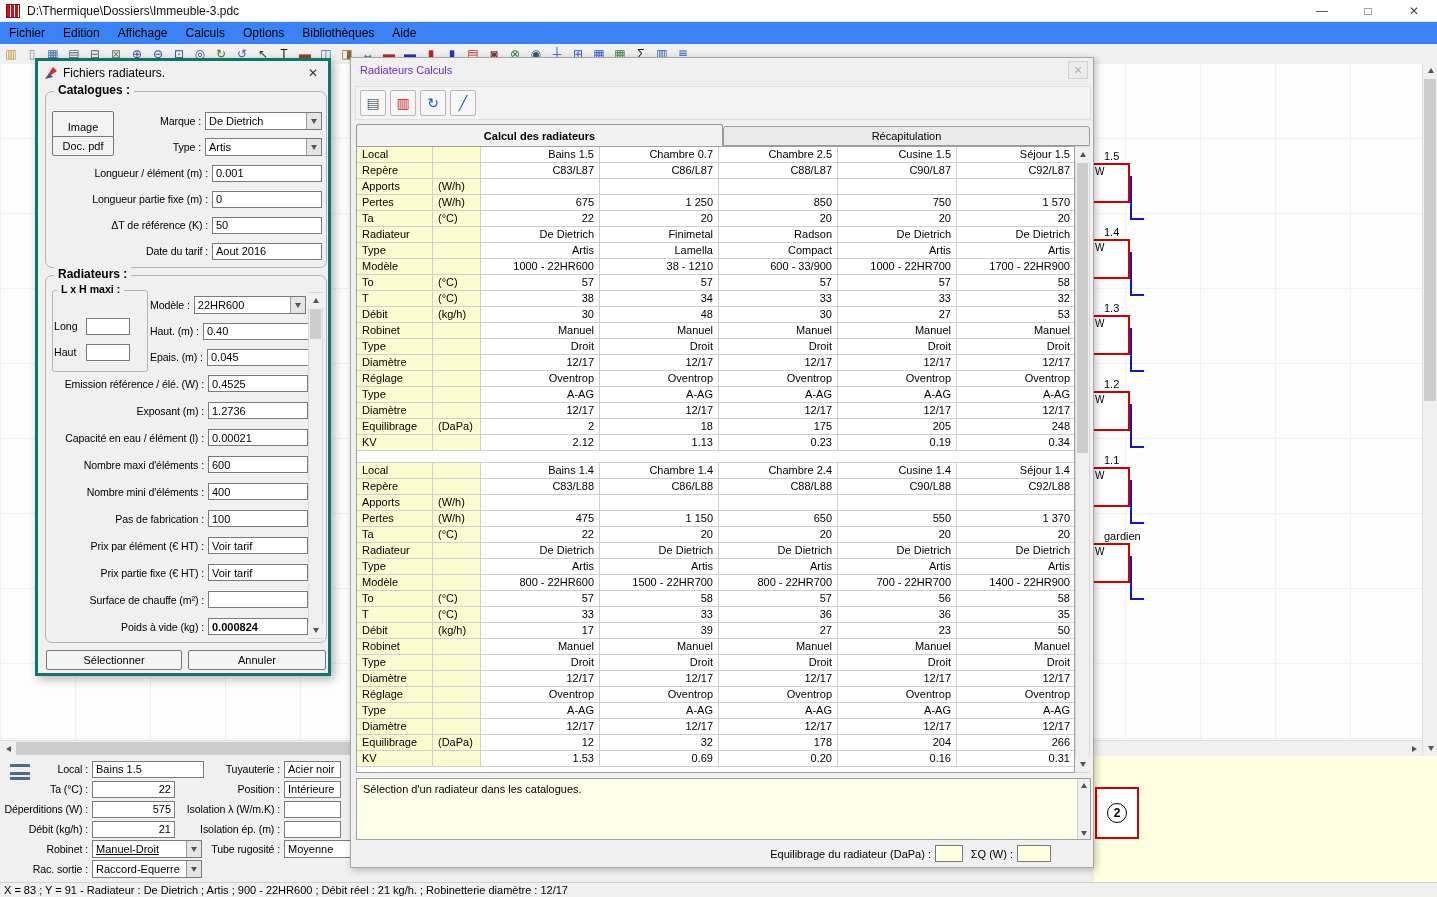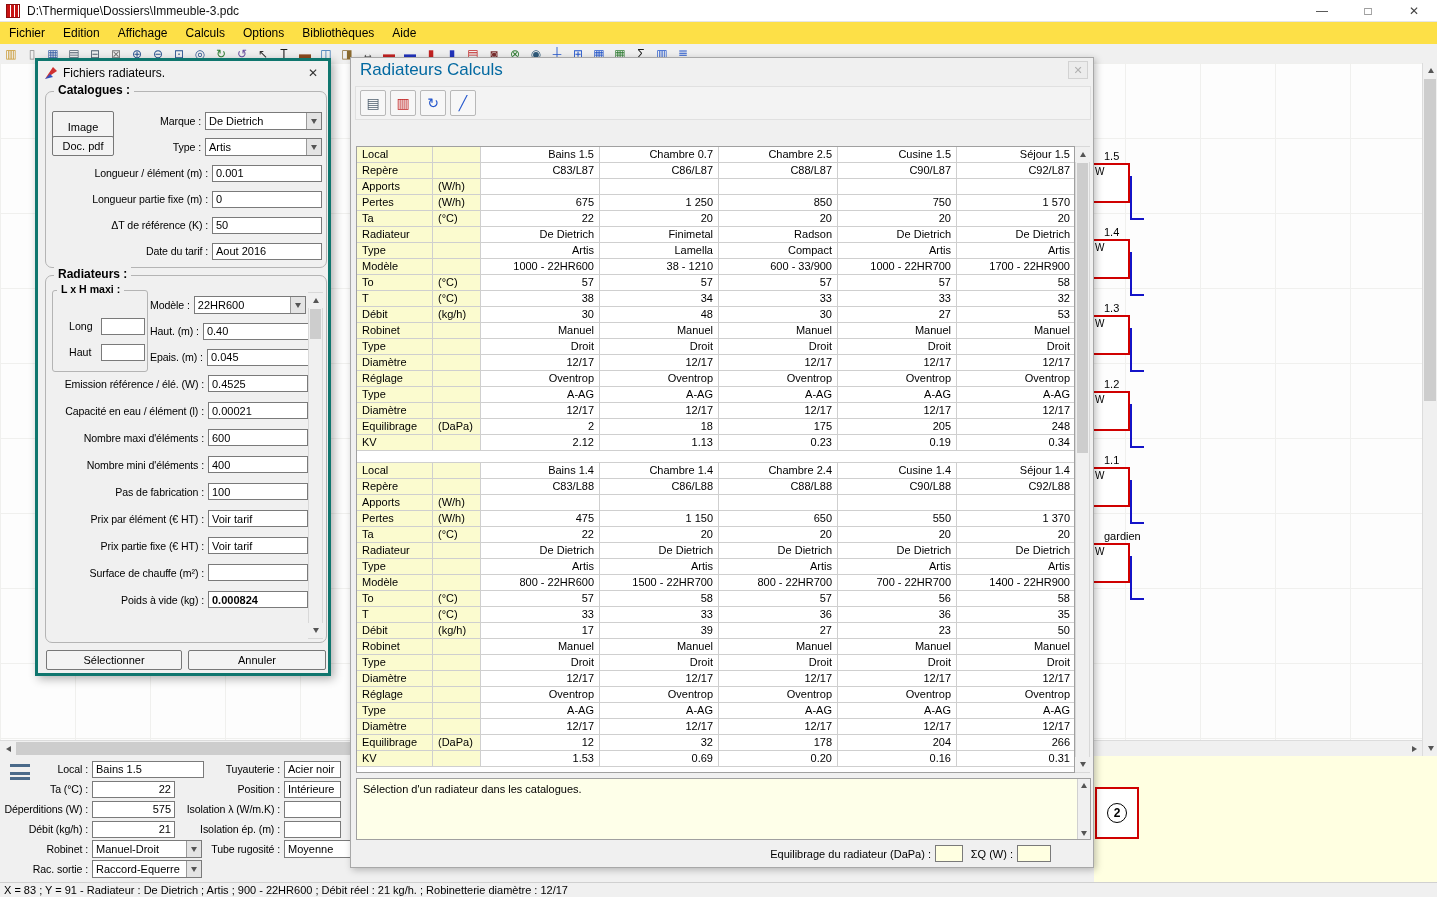--- a/index.html
+++ b/index.html
@@ -5,21 +5,21 @@
   *{margin:0;padding:0;box-sizing:border-box;}
   html,body{width:1437px;height:897px;}
   body{font-family:"Liberation Sans",sans-serif;font-size:11px;color:#000;background:#f0f0f0;position:relative;overflow:hidden;}
 
   
   #titlebar{position:absolute;left:0;top:0;width:1437px;height:22px;background:#fff;display:flex;align-items:center;border-bottom:1px solid #e6e6e6;z-index:10;}
   #app-icon{width:14px;height:14px;margin:0 7px 0 6px;background:repeating-linear-gradient(90deg,#c81414 0 3px,#fff 3px 4px);border:1px solid #8c0e0e;}
   #title-text{font-size:12px;color:#111;}
   #win-controls{margin-left:auto;display:flex;height:22px;}
   .win-btn{width:46px;height:22px;display:flex;align-items:center;justify-content:center;color:#444;font-size:12px;}
-  #menubar{position:absolute;top:22px;left:0;width:1437px;height:22px;background:#fde047;display:flex;align-items:center;z-index:10;}
+  #menubar{position:absolute;top:22px;left:0;width:1437px;height:22px;background:#3b82f6;display:flex;align-items:center;z-index:10;}
   .menu-item{padding:0 9px;height:22px;line-height:22px;font-size:12px;}
   #toolbar{position:absolute;top:44px;left:0;width:1437px;height:19px;background:#f0f0f0;display:flex;align-items:center;padding-left:2px;gap:3px;z-index:10;}
   .tb-btn{width:18px;height:17px;display:flex;align-items:center;justify-content:center;font-size:12px;line-height:1;}
 
   
   #workspace{position:absolute;top:63px;left:0;width:1422px;height:677px;background:#fdfdfd;background-image:linear-gradient(#f0f0ee 1px,transparent 1px),linear-gradient(90deg,#f0f0ee 1px,transparent 1px);background-size:75px 75px;z-index:1;}
   #drawing{position:absolute;left:1090px;top:63px;width:70px;height:620px;z-index:2;}
   .unit{position:absolute;left:0;width:60px;}
   .unit-label{font-size:11px;margin-left:14px;white-space:nowrap;}
   .unit-rad{position:relative;margin-top:1px;width:40px;height:40px;border:2px solid #d00000;background:#fff;}
@@ -61,31 +61,31 @@
   #grp-cat{left:7px;top:30px;width:282px;height:177px;}
   #grp-rad{left:7px;top:214px;width:282px;height:368px;}
   #img-btn{left:6px;top:19px;width:62px;height:32px;}
   #pdf-btn{left:6px;top:44px;width:62px;height:20px;}
   #cat-rows{position:absolute;left:2px;top:16px;width:274px;}
   .f-row{display:flex;align-items:center;height:26px;}
   .f-row27{height:27px;}
   .f-label{flex:1;text-align:right;padding-right:4px;white-space:nowrap;font-size:10.6px;letter-spacing:-0.1px;}
   #lxh-box{position:absolute;left:6px;top:14px;width:96px;height:82px;border:1px solid #b4b4b4;border-radius:3px;}
   #lxh-box .group-label{font-size:10.6px;top:-8px;left:4px;}
-  .lxh-row{position:absolute;left:16px;display:flex;align-items:center;height:18px;justify-content:space-between;}
+  .lxh-row{position:absolute;left:1px;display:flex;align-items:center;height:18px;justify-content:space-between;}
   .lxh-label{width:32px;font-size:10.6px;}
   #rad-rows1{position:absolute;left:104px;top:16px;width:154px;}
   #rad-scroll{position:absolute;left:262px;top:16px;width:15px;height:347px;background:#f0f0f0;border:1px solid #d8d8d8;}
   #rad-rows2{position:absolute;left:4px;top:94px;width:258px;}
   #select-btn{left:8px;top:589px;width:136px;height:20px;}
   #cancel-btn{left:150px;top:589px;width:138px;height:20px;}
 
   
   #calc-win{position:absolute;left:350px;top:57px;width:744px;height:811px;background:#f0f0f0;border:1px solid #a8a8a8;box-shadow:2px 2px 7px rgba(0,0,0,.25);z-index:30;}
-  #calc-title{height:24px;display:flex;align-items:center;padding-left:9px;color:#0369a1;font-size:17px;}
+  #calc-title{height:24px;display:flex;align-items:center;padding-left:9px;color:#6d28d9;font-size:11px;}
   #calc-close{position:absolute;right:5px;top:3px;width:20px;height:18px;background:#ececec;border:1px solid #d2d2d2;color:#b0b0b0;display:flex;align-items:center;justify-content:center;font-size:11px;}
   #calc-toolbar{position:absolute;left:4px;top:28px;width:736px;height:34px;display:flex;align-items:center;gap:4px;padding-left:4px;background:#f3f3f3;border:1px solid #e0e0e0;}
   .ct-btn{width:26px;height:26px;border:1px solid #b8b8b8;border-radius:2px;background:#f7f7f7;display:flex;align-items:center;justify-content:center;font-size:14px;}
   #calc-tabs{position:absolute;left:5px;top:66px;width:734px;height:22px;display:flex;}
   .tab{flex:1;display:flex;align-items:center;justify-content:center;font-size:11px;background:#f0f0f0;border:1px solid #9a9a9a;border-bottom:none;border-radius:3px 3px 0 0;}
   .tab.active{font-weight:bold;background:#f2f2f2;}
   .tab:not(.active){margin-top:2px;background:#eaeaea;border-bottom:1px solid #9a9a9a;}
   #calc-table{position:absolute;left:5px;top:88px;width:719px;height:627px;background:#fff;border:1px solid #a0a0a0;overflow:hidden;}
   .t-row{display:grid;grid-template-columns:76px 48px repeat(5,119px);height:16px;}
   .tc{border-right:1px solid #cfcfcf;border-bottom:1px solid #cfcfcf;line-height:15px;padding:0 5px;overflow:hidden;white-space:nowrap;font-size:11px;}
@@ -254,21 +254,21 @@
       <div class="bp-row" style="top: 44px;">
         <div class="bp-label">Déperditions (W) :</div>
         <div class="inp ar" style="width: 83px;">575</div>
       </div>
       <div class="bp-row" style="top: 64px;">
         <div class="bp-label">Débit (kg/h) :</div>
         <div class="inp ar" style="width: 83px;">21</div>
       </div>
       <div class="bp-row" style="top: 84px;">
         <div class="bp-label">Robinet :</div>
-        <div class="select" style="width: 110px;">
+        <div class="select" style="width: 110px; text-decoration: underline;">
           <div class="sel-text">Manuel-Droit</div>
           <div class="sel-btn">
             <div class="tri tri-down"></div>
           </div>
         </div>
       </div>
       <div class="bp-row" style="top: 104px;">
         <div class="bp-label">Rac. sortie :</div>
         <div class="select" style="width: 110px;">
           <div class="sel-text">Raccord-Equerre</div>
@@ -308,20 +308,24 @@
 </div>
 
 <div id="calc-win">
   <div id="calc-title">Radiateurs Calculs</div>
   <div id="calc-close">✕</div>
   <div id="calc-toolbar">
       <div class="ct-btn" style="color: rgb(79, 95, 110);">▤</div>
       <div class="ct-btn" style="color: rgb(194, 34, 34);">▥</div>
       <div class="ct-btn" style="color: rgb(34, 85, 204);">↻</div>
       <div class="ct-btn" style="color: rgb(34, 85, 204);">╱</div>
+    </div>
+  <div id="calc-tabs">
+      <div class="tab active">Calcul des radiateurs</div>
+      <div class="tab">Récapitulation</div>
     </div>
   <div id="calc-table">
       <div class="t-row">
         <div class="tc lab">Local</div>
         <div class="tc lab"></div>
         <div class="tc val">Bains 1.5</div>
         <div class="tc val">Chambre 0.7</div>
         <div class="tc val">Chambre 2.5</div>
         <div class="tc val">Cusine 1.5</div>
         <div class="tc val">Séjour 1.5</div>
@@ -779,20 +783,24 @@
       <div class="sb-btn sb-v" style="top:330px;left:-1px;">
           <div class="tri tri-down"></div>
         </div>
     </div>
     <div id="rad-rows2">
         <div class="f-row f-row27">
           <div class="f-label">Emission référence / élé. (W) :</div>
           <div class="inp" style="width: 100px;">0.4525</div>
         </div>
         <div class="f-row f-row27">
+          <div class="f-label">Exposant (m) :</div>
+          <div class="inp" style="width: 100px;">1.2736</div>
+        </div>
+        <div class="f-row f-row27">
           <div class="f-label">Capacité en eau / élément (l) :</div>
           <div class="inp" style="width: 100px;">0.00021</div>
         </div>
         <div class="f-row f-row27">
           <div class="f-label">Nombre maxi d'éléments :</div>
           <div class="inp" style="width: 100px;">600</div>
         </div>
         <div class="f-row f-row27">
           <div class="f-label">Nombre mini d'éléments :</div>
           <div class="inp" style="width: 100px;">400</div>

